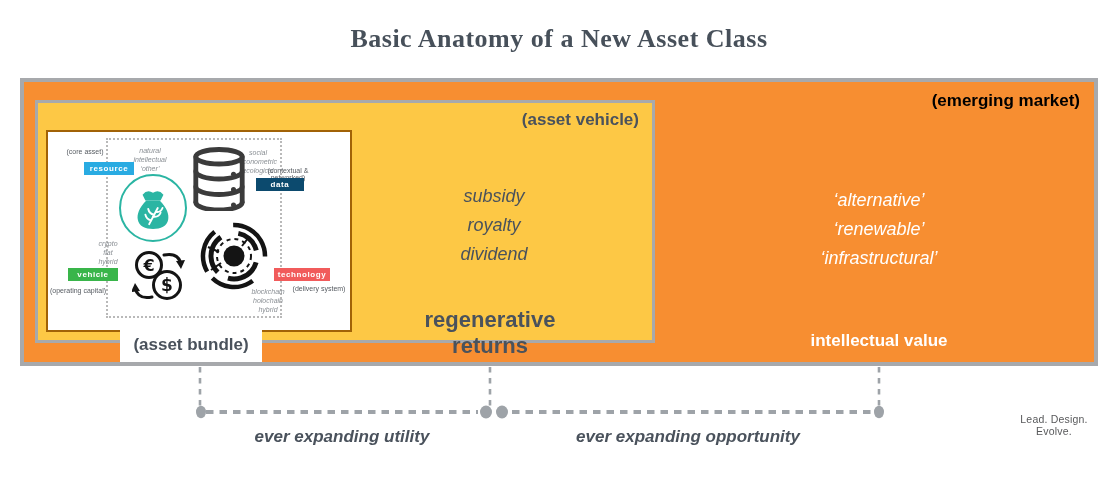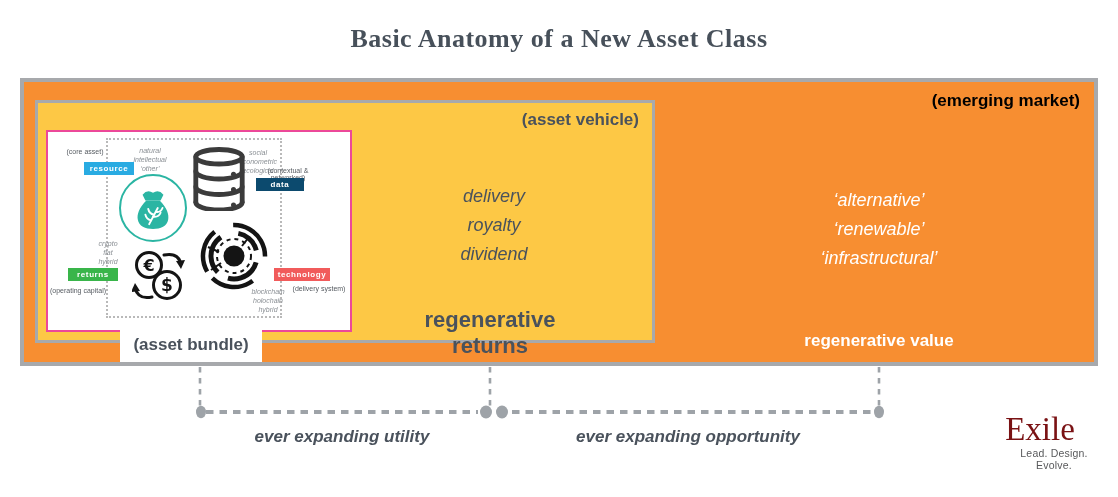--- a/index.html
+++ b/index.html
@@ -28,21 +28,21 @@
   .returns{position:absolute;left:356px;top:79px;width:200px;text-align:center;
            font-style:italic;font-size:18px;line-height:29px;color:#4A525C;}
   .returns-caption{position:absolute;left:352px;top:204px;width:200px;text-align:center;
                    font-weight:bold;font-size:22px;color:#4A525C;}
   .bundle-label{position:absolute;left:82px;top:225px;width:142px;height:34px;
                 background:#ffffff;z-index:6;text-align:center;line-height:34px;
                 font-weight:bold;font-size:17px;color:#4A525C;}
 
   
   .bundle-box{position:absolute;left:8px;top:27px;width:306px;height:202px;
-              box-sizing:border-box;background:#ffffff;border:2px solid #ec4899;}
+              box-sizing:border-box;background:#ffffff;border:2px solid #a16207;}
   .dotted-rect{position:absolute;left:58px;top:6px;width:176px;height:180px;
                border:2px dotted #b9b9b9;box-sizing:border-box;}
   .tag{position:absolute;height:13px;line-height:13px;text-align:center;z-index:3;
        color:#ffffff;font-weight:bold;font-size:8px;letter-spacing:.6px;}
   .tag-resource{left:36px;top:30px;width:50px;background:#29ABE2;}
   .tag-data{left:208px;top:46px;width:48px;background:#0c4a6e;}
   .tag-currency{left:20px;top:136px;width:50px;background:#39B54A;}
   .tag-technology{left:226px;top:136px;width:56px;background:#F15B5B;}
   .ctx{position:absolute;font-size:7px;color:#555a60;text-align:center;z-index:3;}
   .ctx-core{left:6px;top:16px;width:62px;}
@@ -105,21 +105,21 @@
           <div>ecological</div>
         </div>
         <div class="ctx ctx-contextual">(contextual &amp; networked)</div>
         <div class="tag tag-data">data</div>
 
         <div class="qual qual-currency">
           <div>crypto</div>
           <div>fiat</div>
           <div>hybrid</div>
         </div>
-        <div class="tag tag-currency">returns</div>
+        <div class="tag tag-currency">vehicle</div>
         <div class="ctx ctx-operating">(operating capital)</div>
 
         <div class="tag tag-technology">technology</div>
         <div class="ctx ctx-delivery">(delivery system)</div>
         <div class="qual qual-technology">
           <div>blockchain</div>
           <div>holochain</div>
           <div>hybrid</div>
         </div>
 
@@ -177,34 +177,34 @@
           <circle cx="40" cy="39" r="31" fill="none" stroke="#141414" stroke-width="4.5" stroke-dasharray="44 20 50 28" transform="rotate(150 40 39)"></circle>
           <g stroke="#141414" stroke-width="2" fill="none">
             <path d="M14,30 L25,35"></path>
             <path d="M17,53 L27,46"></path>
             <path d="M55,20 L48,29"></path>
           </g>
         </svg>
       </div>
 
       <div class="returns">
-        <div>delivery</div>
+        <div>subsidy</div>
         <div>royalty</div>
         <div>dividend</div>
       </div>
       <div class="returns-caption">regenerative returns</div>
       <div class="bundle-label">(asset bundle)</div>
     </div>
 
     <div class="values">
       <div>‘alternative’</div>
       <div>‘renewable’</div>
       <div>‘infrastructural’</div>
     </div>
-    <div class="value-caption">regenerative value</div>
+    <div class="value-caption">intellectual value</div>
   </div>
 
   <svg class="overlay" viewBox="0 0 1118 497">
     <g stroke="#9EA3A8" fill="none">
       <path d="M200,367 L200,407" stroke-width="2.6" stroke-dasharray="5.5 5.5"></path>
       <path d="M490,367 L490,407" stroke-width="2.6" stroke-dasharray="5.5 5.5"></path>
       <path d="M879,367 L879,407" stroke-width="2.6" stroke-dasharray="5.5 5.5"></path>
       <path d="M206,412 L478,412" stroke-width="4.2" stroke-dasharray="7.5 6"></path>
       <path d="M512,412 L872,412" stroke-width="4.2" stroke-dasharray="7.5 6"></path>
     </g>
@@ -213,17 +213,16 @@
       <ellipse cx="486" cy="412" rx="6" ry="6.5"></ellipse>
       <ellipse cx="502" cy="412" rx="6" ry="6.5"></ellipse>
       <ellipse cx="879" cy="412" rx="5" ry="6.2"></ellipse>
     </g>
   </svg>
 
   <div class="axis-label axis-opportunity">ever expanding opportunity</div>
   <div class="axis-label axis-utility">ever expanding utility</div>
 
   <div class="logo">
-    <div class="logo-name">Exile</div>
     <div class="logo-tagline">Lead. Design. Evolve.</div>
   </div>
 
 </div>
 
 </body></html>

